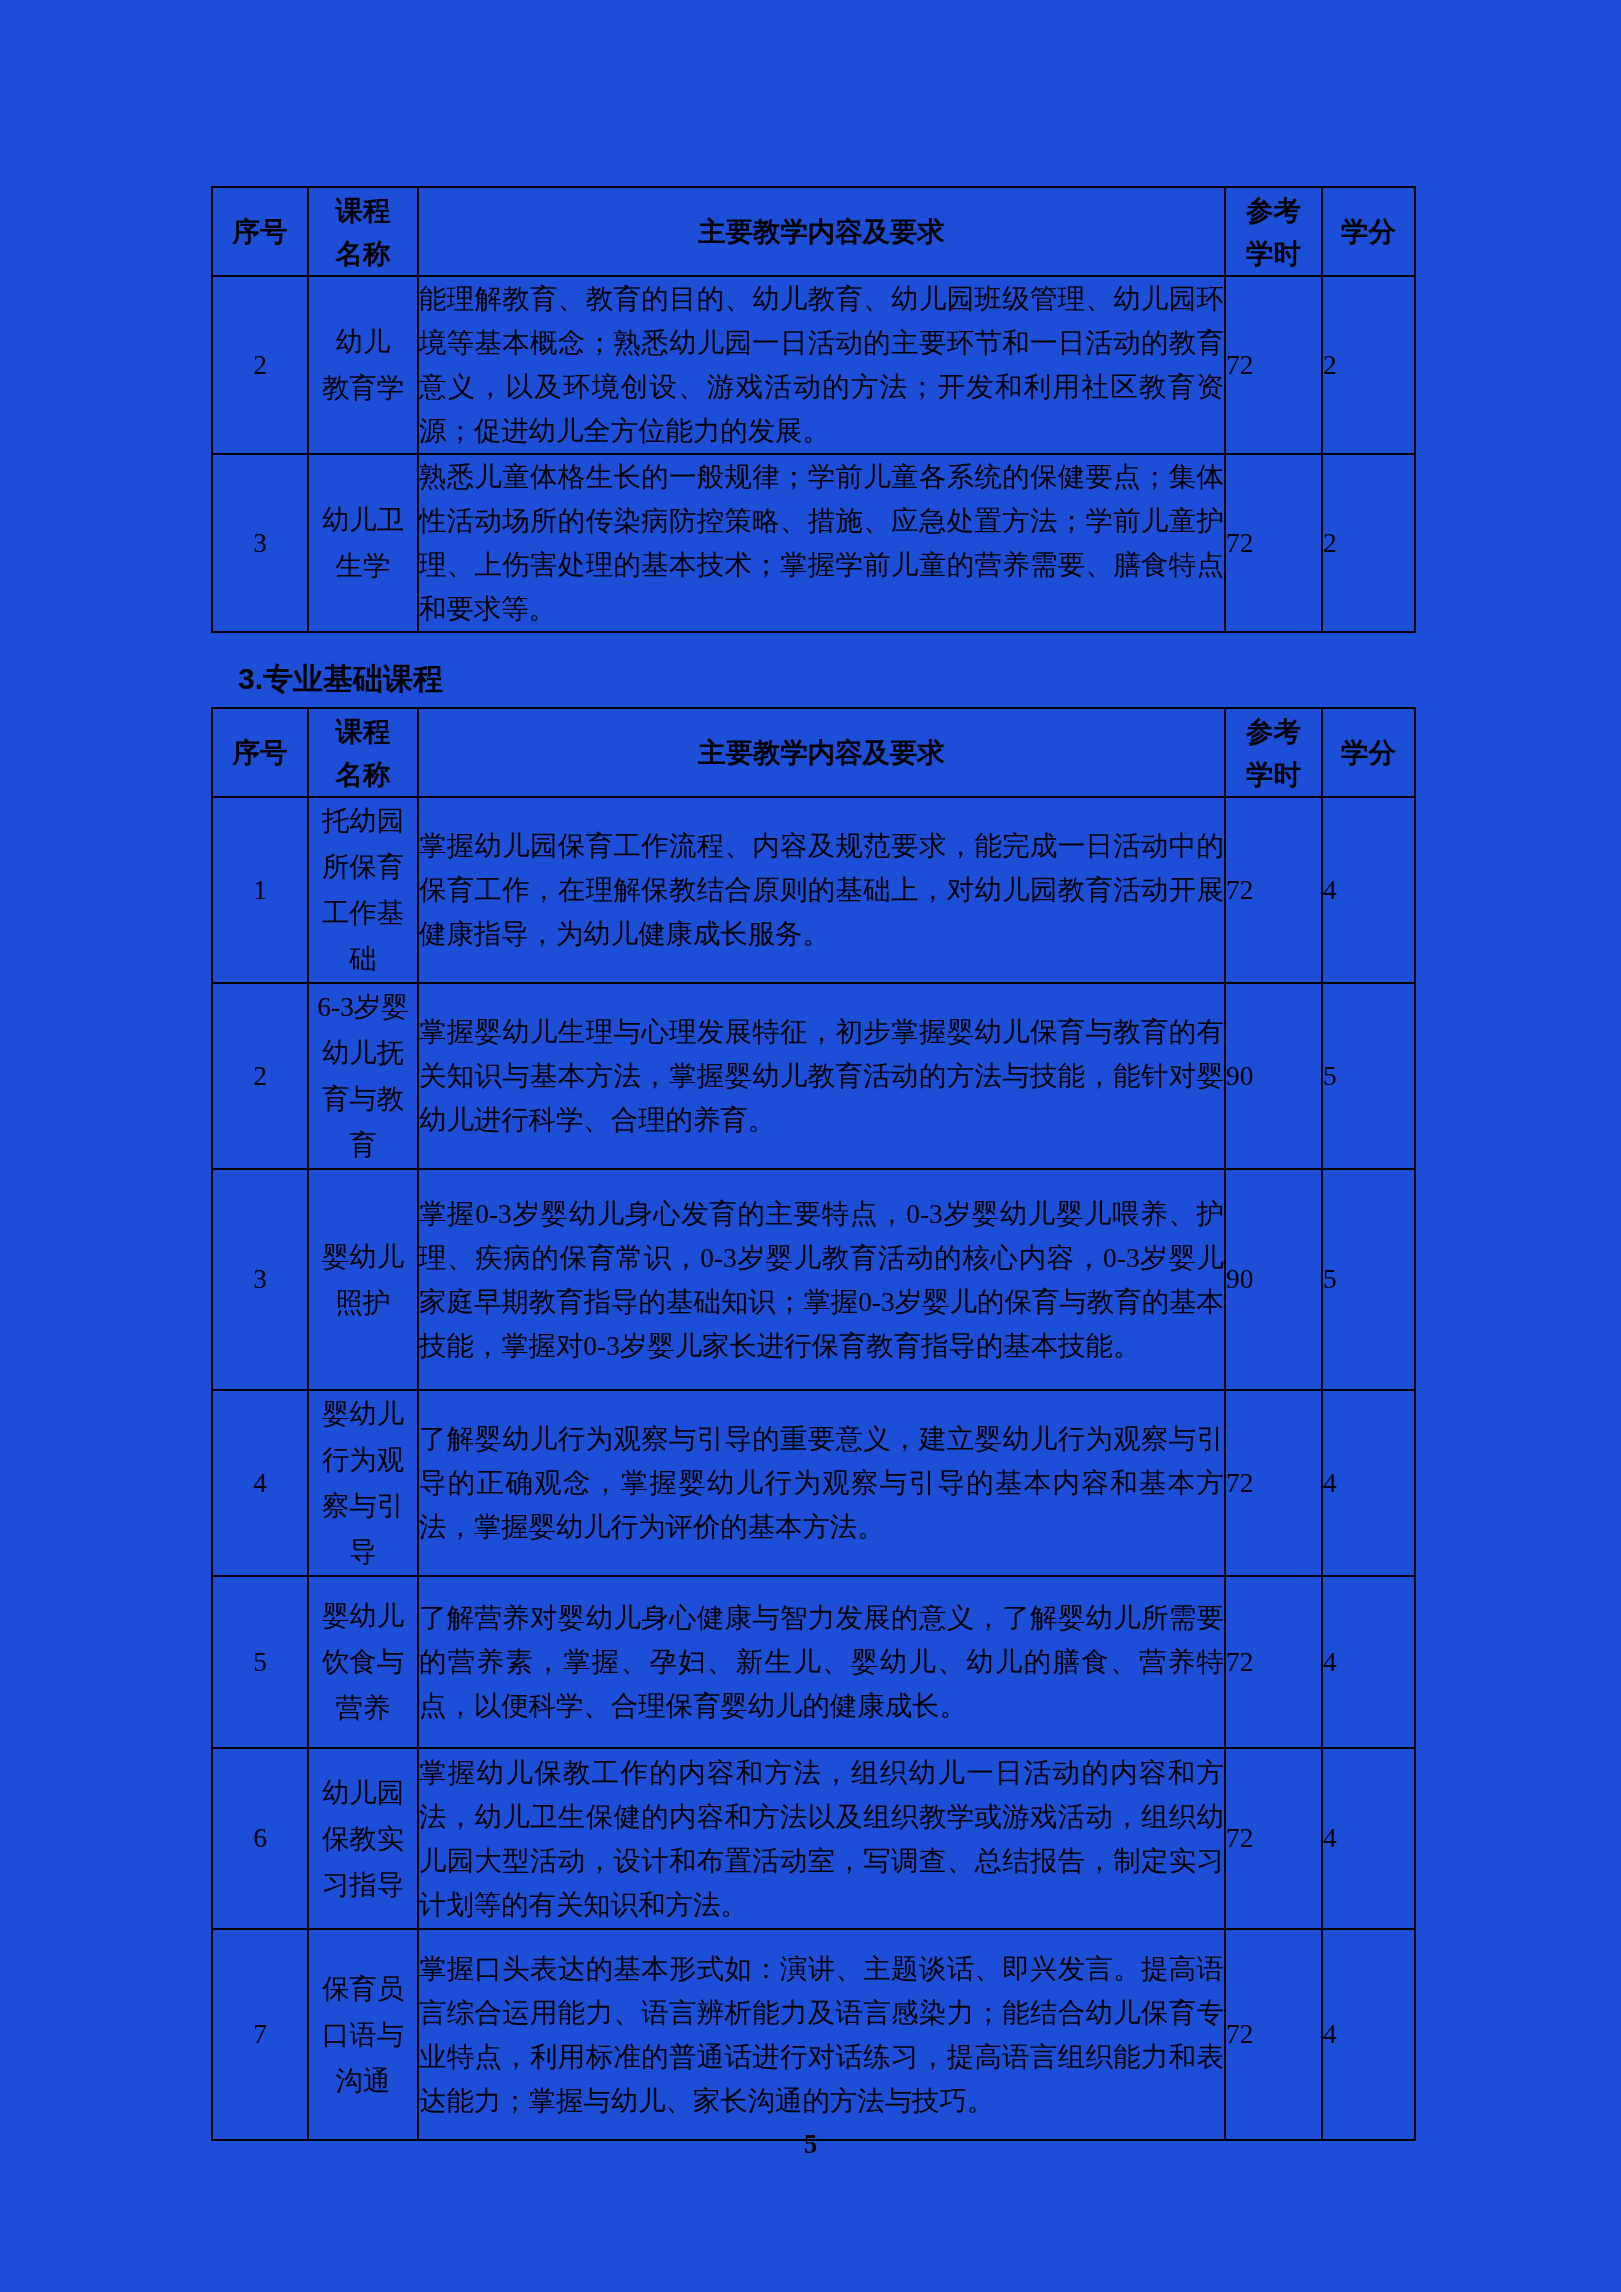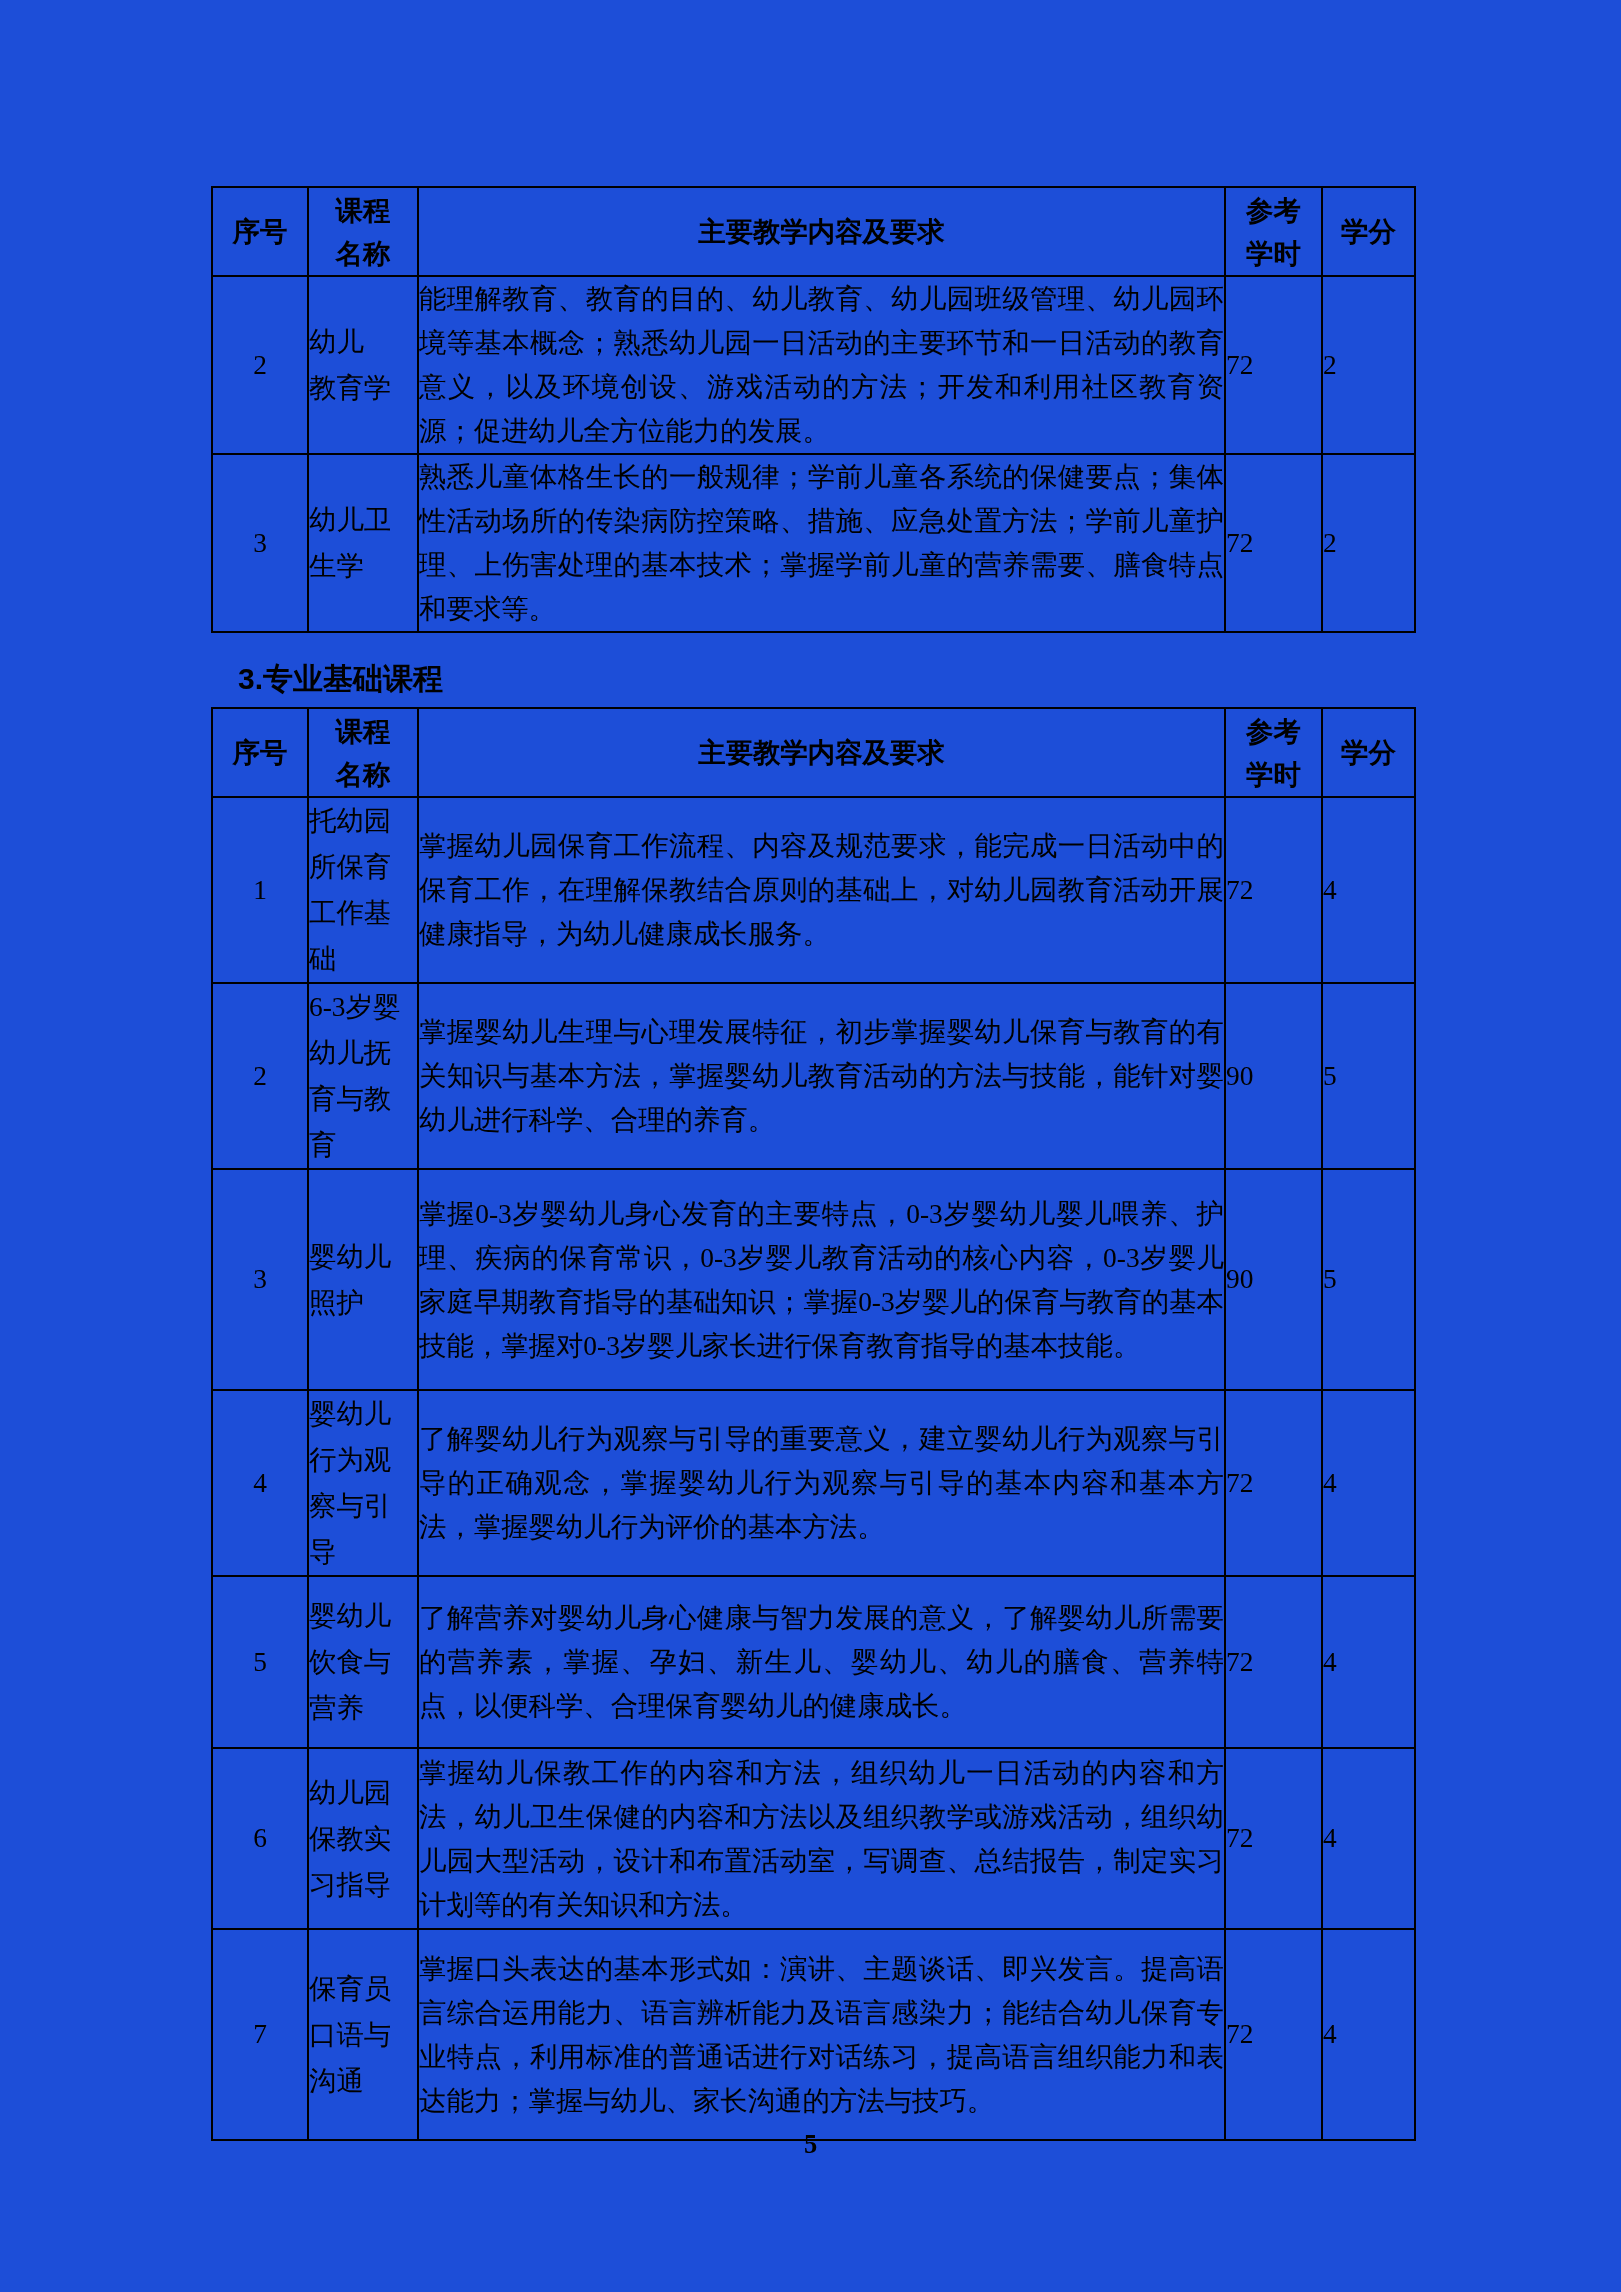--- a/index.html
+++ b/index.html
@@ -31,21 +31,21 @@
     font-size:27.4px;
     line-height:43px;
     text-align:center;
   }
   .preline { white-space:pre-line;text-align:center; }
   .idx-cell {
     text-align:center;
     font-size:27.4px;
   }
   .course-cell {
-    text-align:left;
+    text-align:center;
     font-size:27.4px;
     line-height:46px;
     white-space:pre-line;
     padding:3.9px 2px;
   }
   .content-cell {
     text-align:justify;
     font-size:27.4px;
     line-height:44px;
     padding:4.9px 11.8px 4.9px 13.7px;

